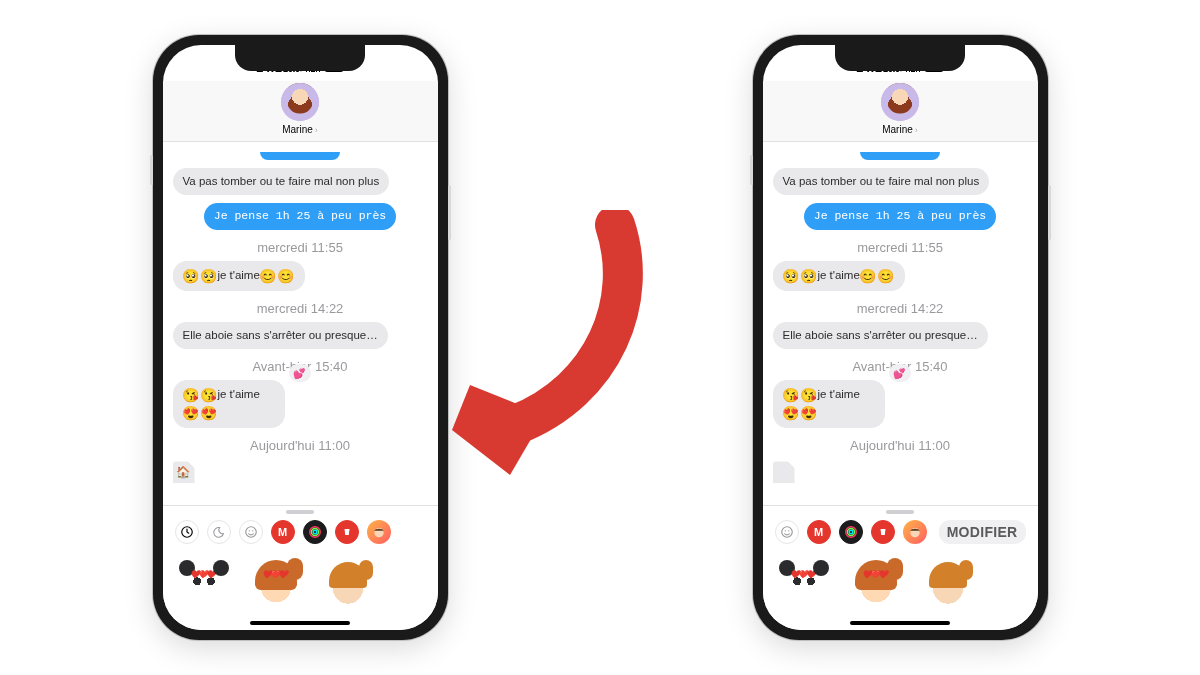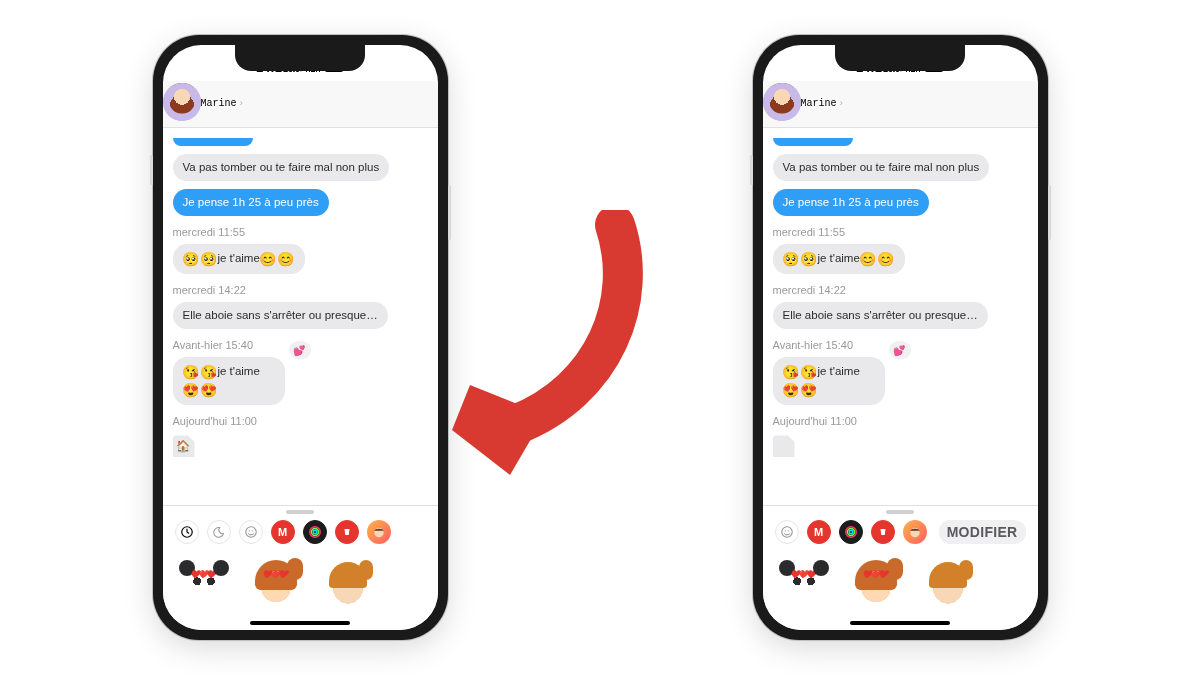--- a/index.html
+++ b/index.html
@@ -88,25 +88,24 @@
     border:1px solid #000; border-radius:3px;
     position:relative;
   }
   .battery::after{
     content:""; position:absolute; right:-3px; top:2px;
     width:2px; height:4px; background:#000; border-radius:1px;
   }
   .battery i { display:block; width:30%; height:100%; background:#000; border-radius:1px;}
   
   .chat-header {
-    display:flex; flex-direction:row; align-items:center;
+    display:flex; flex-direction:column; align-items:center;
     padding: 2px 0 6px;
     border-bottom: .5px solid #e0e0e0;
     background: #f8f8f8;
-    font-family: Liberation Mono, monospace;
   }
   .avatar {
     width:38px; height:38px; border-radius:50%;
     background: radial-gradient(circle at 50% 40%, #e8c8a8 8px, #8b3a1e 8px 16px, #c8b8e8 16px);
     position:relative;
   }
   .avatar::after{
     content:""; position:absolute; inset:0;
     border-radius:50%;
     background: #c9b9e8;
@@ -134,33 +133,33 @@
   }
   .bubble {
     border-radius: 14px;
     padding: 6px 10px;
     margin: 4px 0;
     max-width: 85%;
     display:inline-block;
     line-height:1.3;
   }
   .row { display:flex; }
-  .row.sent { justify-content:flex-start; }
+  .row.sent { justify-content:center;font-family:Liberation Mono, monospace; }
   .row.recv { justify-content:flex-start; }
   .bubble.recv { background:#e9e9eb; color:#2b2b2d;}
   .bubble.sent { background:#2e9ef7; color:#fff; }
   .bubble.partial-top {
     background:#2e9ef7; color:#fff;
     border-top-left-radius:0; border-top-right-radius:0;
     padding: 4px 10px;
     height:6px;
     width:80px;
   }
   .ts {
-    font-size:11px; color:#9a9a9e;
+    text-align:center; font-size:13px; color:#9a9a9e;
     margin: 6px 0 2px;
   }
   .emoji { font-size:14px; vertical-align:middle; }
   .small-attach {
     width:22px; height:22px;
     border-top-left-radius:4px;
     background:#e9e9eb;
     display:inline-flex; align-items:center; justify-content:center;
     position:relative; margin-top:6px;
     clip-path: polygon(0 0, 70% 0, 100% 30%, 100% 100%, 0 100%);

